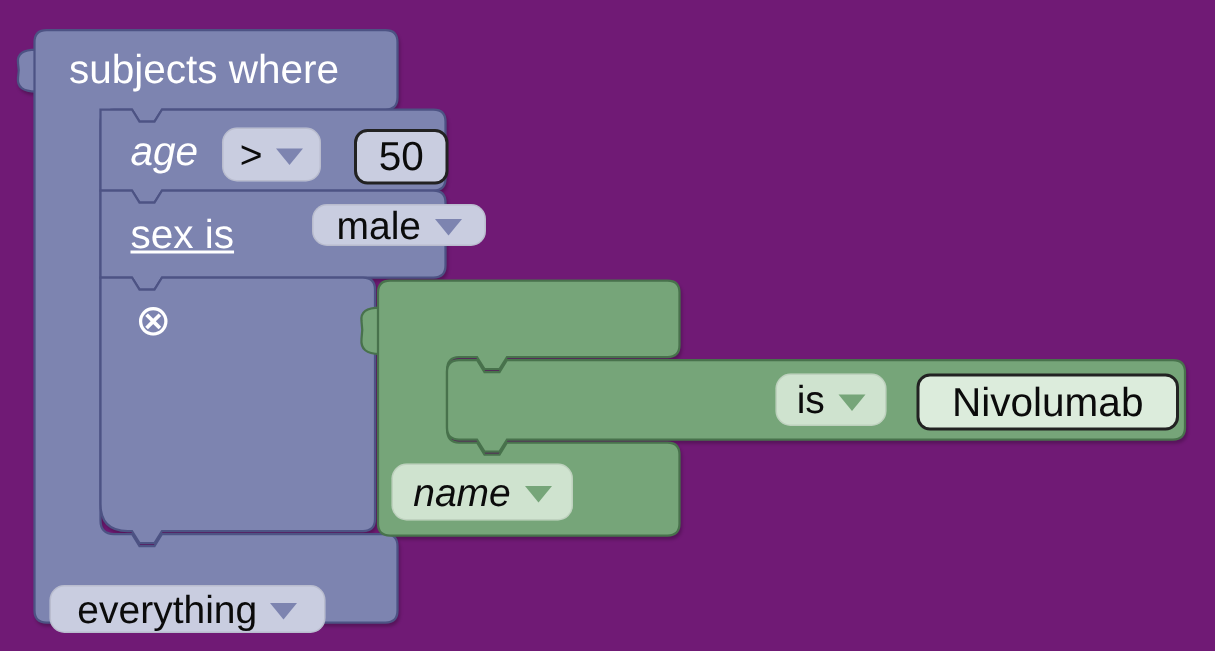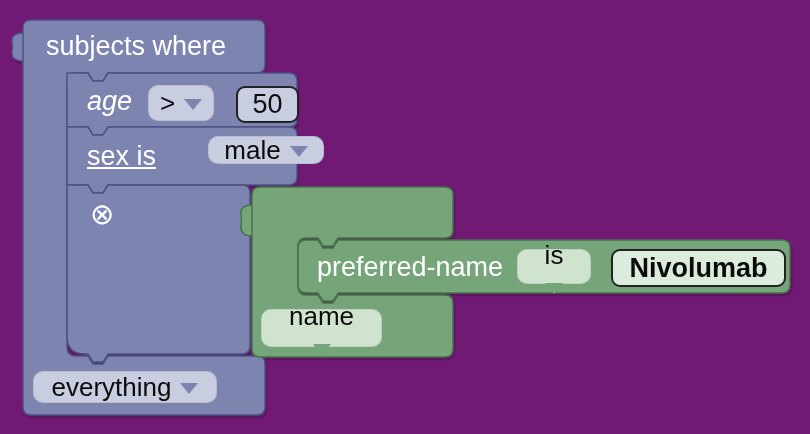--- a/index.html
+++ b/index.html
@@ -8,29 +8,29 @@
     font-family:"Liberation Sans", sans-serif;
   }
   #blocks-svg{position:absolute;left:0;top:0;filter:drop-shadow(1px 2px 1px rgba(0,0,0,0.22));}
   .lbl{position:absolute;color:#ffffff;font-size:27px;white-space:nowrap;}
   .dd{
     position:absolute;display:flex;align-items:center;justify-content:center;
     gap:9px;border-radius:10px;font-size:26px;color:#0b0b0b;
     box-shadow:inset 0 0 0 1px rgba(0,0,0,0.08);cursor:pointer;white-space:nowrap;
   }
   .dd-purple{background:#c9cde0;}
-  .dd-green{background:#cfe3cf;flex-direction:column;}
+  .dd-green{background:#cfe3cf;}
   .chev{width:0;height:0;border-left:9px solid transparent;border-right:9px solid transparent;border-top:11px solid #7d84b0;margin-top:3px;}
   .chev-green{border-top-color:#76a579;}
   .field{
     position:absolute;display:flex;align-items:center;justify-content:center;
     font-size:27px;color:#0b0b0b;border:2px solid #222222;border-radius:9px;white-space:nowrap;
   }
   .field-purple{background:#c9cde0;}
-  .field-green{background:#dcecdc;font-weight:bold;}
+  .field-green{background:#dcecdc;}
   .cx-icon{
     position:absolute;color:#ffffff;font-size:29px;line-height:28px;cursor:pointer;
   }
 </style>
 </head>
 <body>
 
 <div id="canvas">
 
   <svg id="blocks-svg" width="810" height="434" viewBox="0 0 810 434">
@@ -64,33 +64,32 @@
   </div>
 
   <span class="lbl" style="left:87px;top:141px;text-decoration:underline;">sex is</span>
   <div class="dd dd-purple" style="left:172px;top:136px;width:116px;height:28px;margin-left:36px;">
     <span>male</span>
     <span class="chev"></span>
   </div>
 
   <span class="cx-icon" style="left:90px;top:200px;">⊗</span>
 
-  <div class="dd dd-purple" style="left:33px;top:371px;width:184px;height:32px;">
+  <div class="dd dd-purple" style="left:33px;top:390px;width:184px;height:32px;">
     <span>everything</span>
     <span class="chev"></span>
   </div>
 
 
-  <span class="lbl" style="left:317px;top:252px;">preferred-name</span>
   <div class="dd dd-green" style="left:517px;top:249px;width:74px;height:35px;">
     <span>is</span>
     <span class="chev chev-green"></span>
   </div>
   <div class="field field-green" style="left:611px;top:249px;width:171px;height:34px;">
     <span>Nivolumab</span>
   </div>
 
-  <div class="dd dd-green" style="left:261px;top:309px;width:121px;height:38px;">
+  <div class="dd dd-green" style="left:261px;top:309px;width:121px;height:38px;font-style:italic;">
     <span>name</span>
     <span class="chev chev-green"></span>
   </div>
 
 </div>
 
 </body></html>

